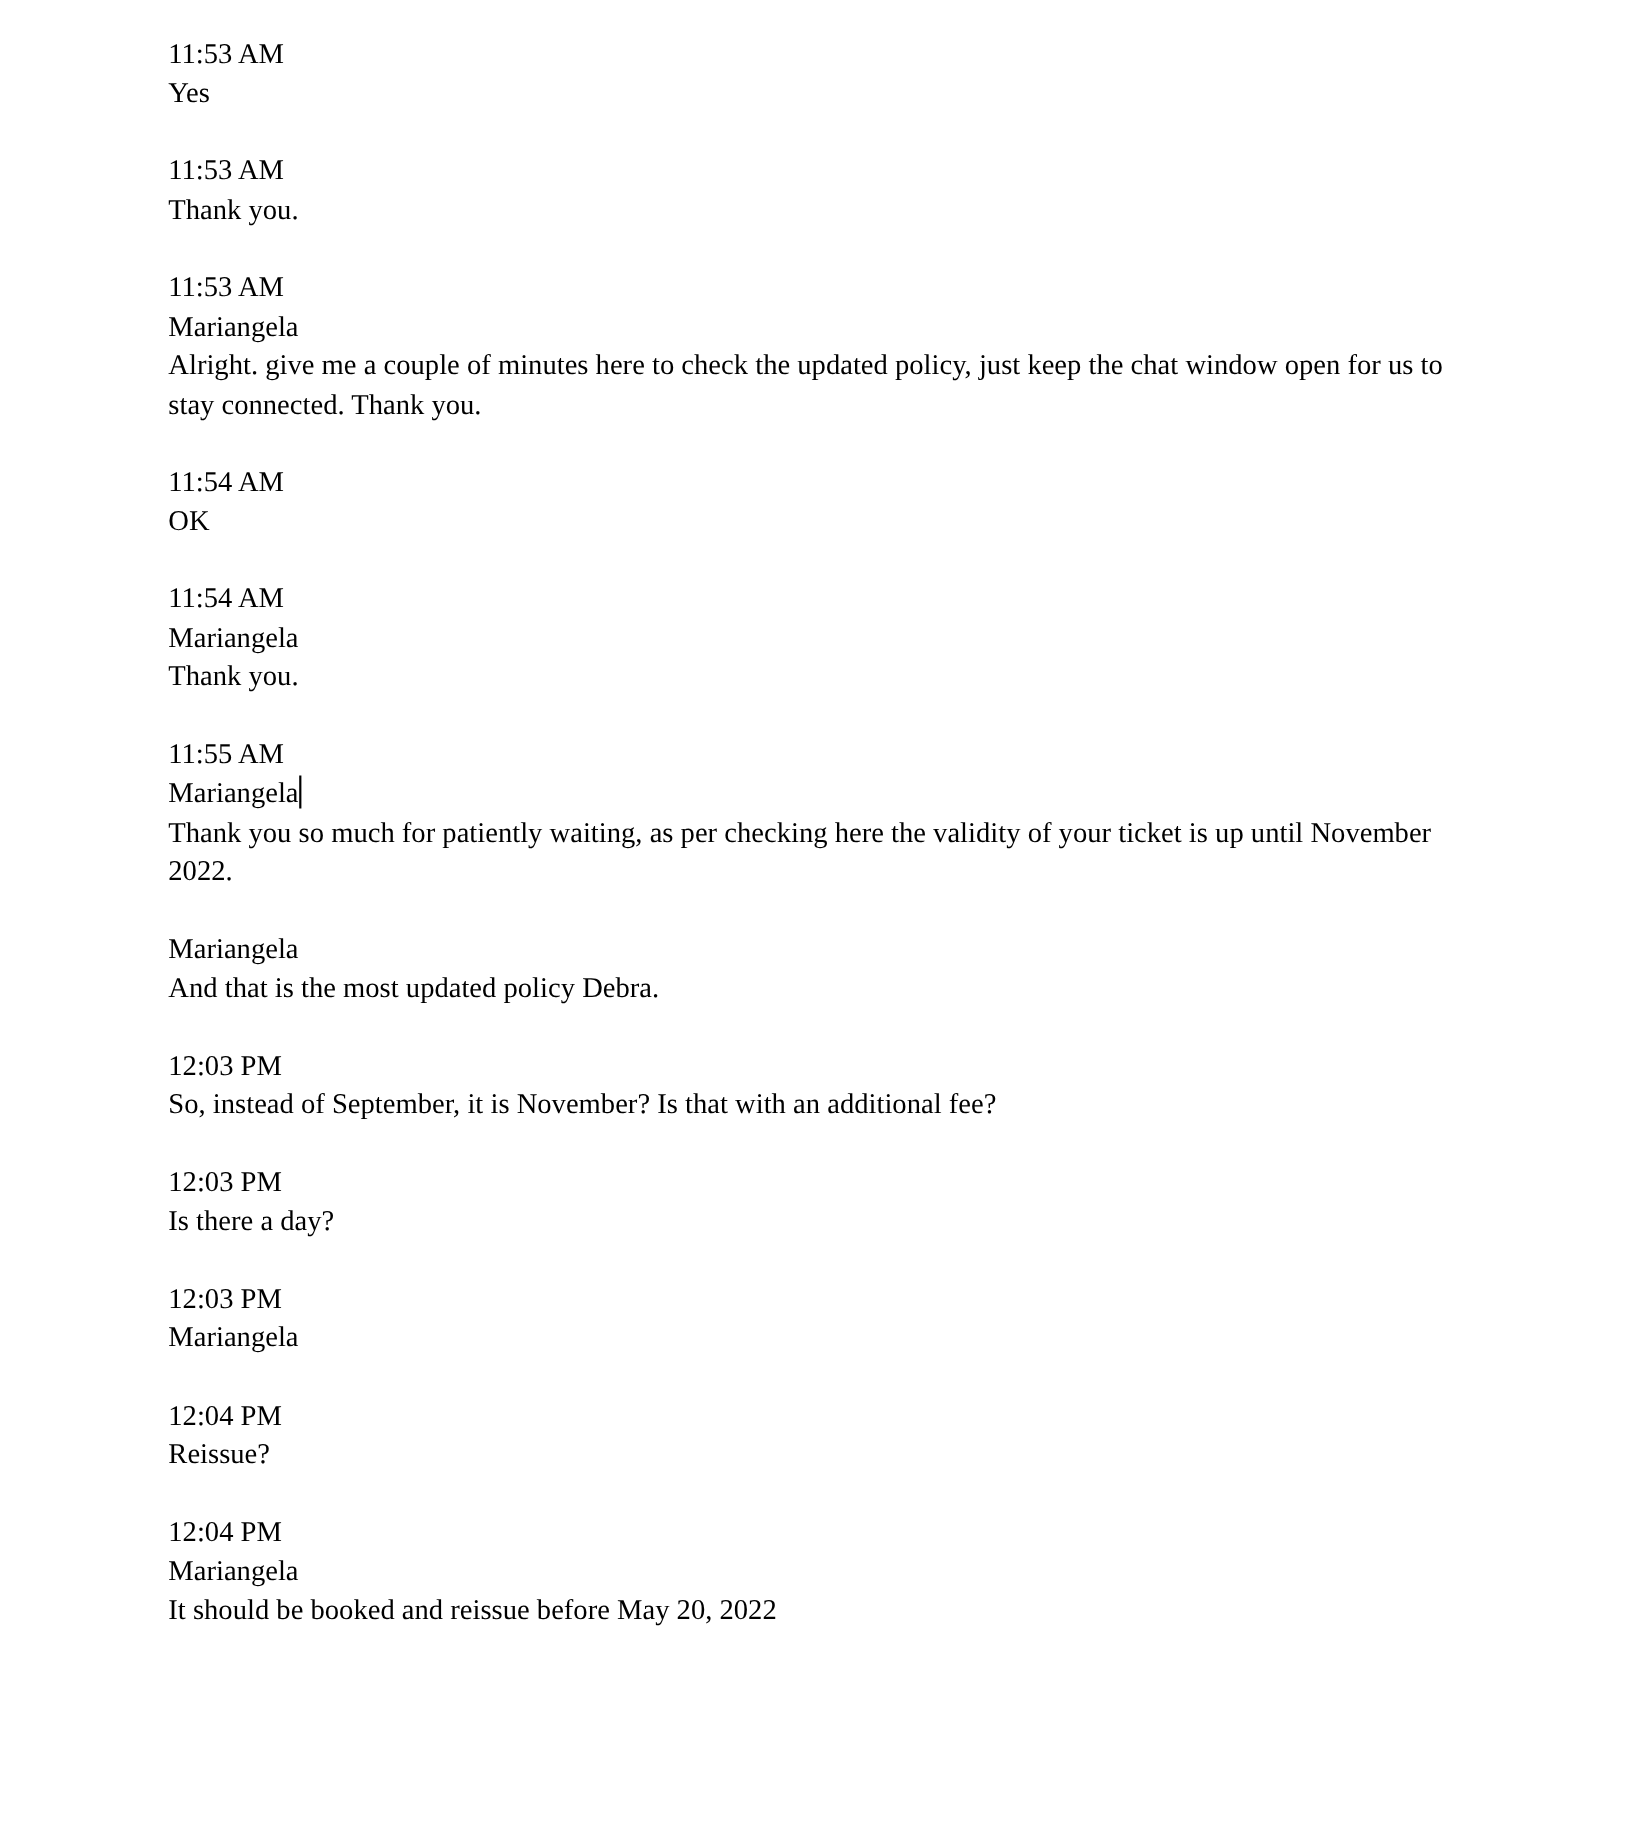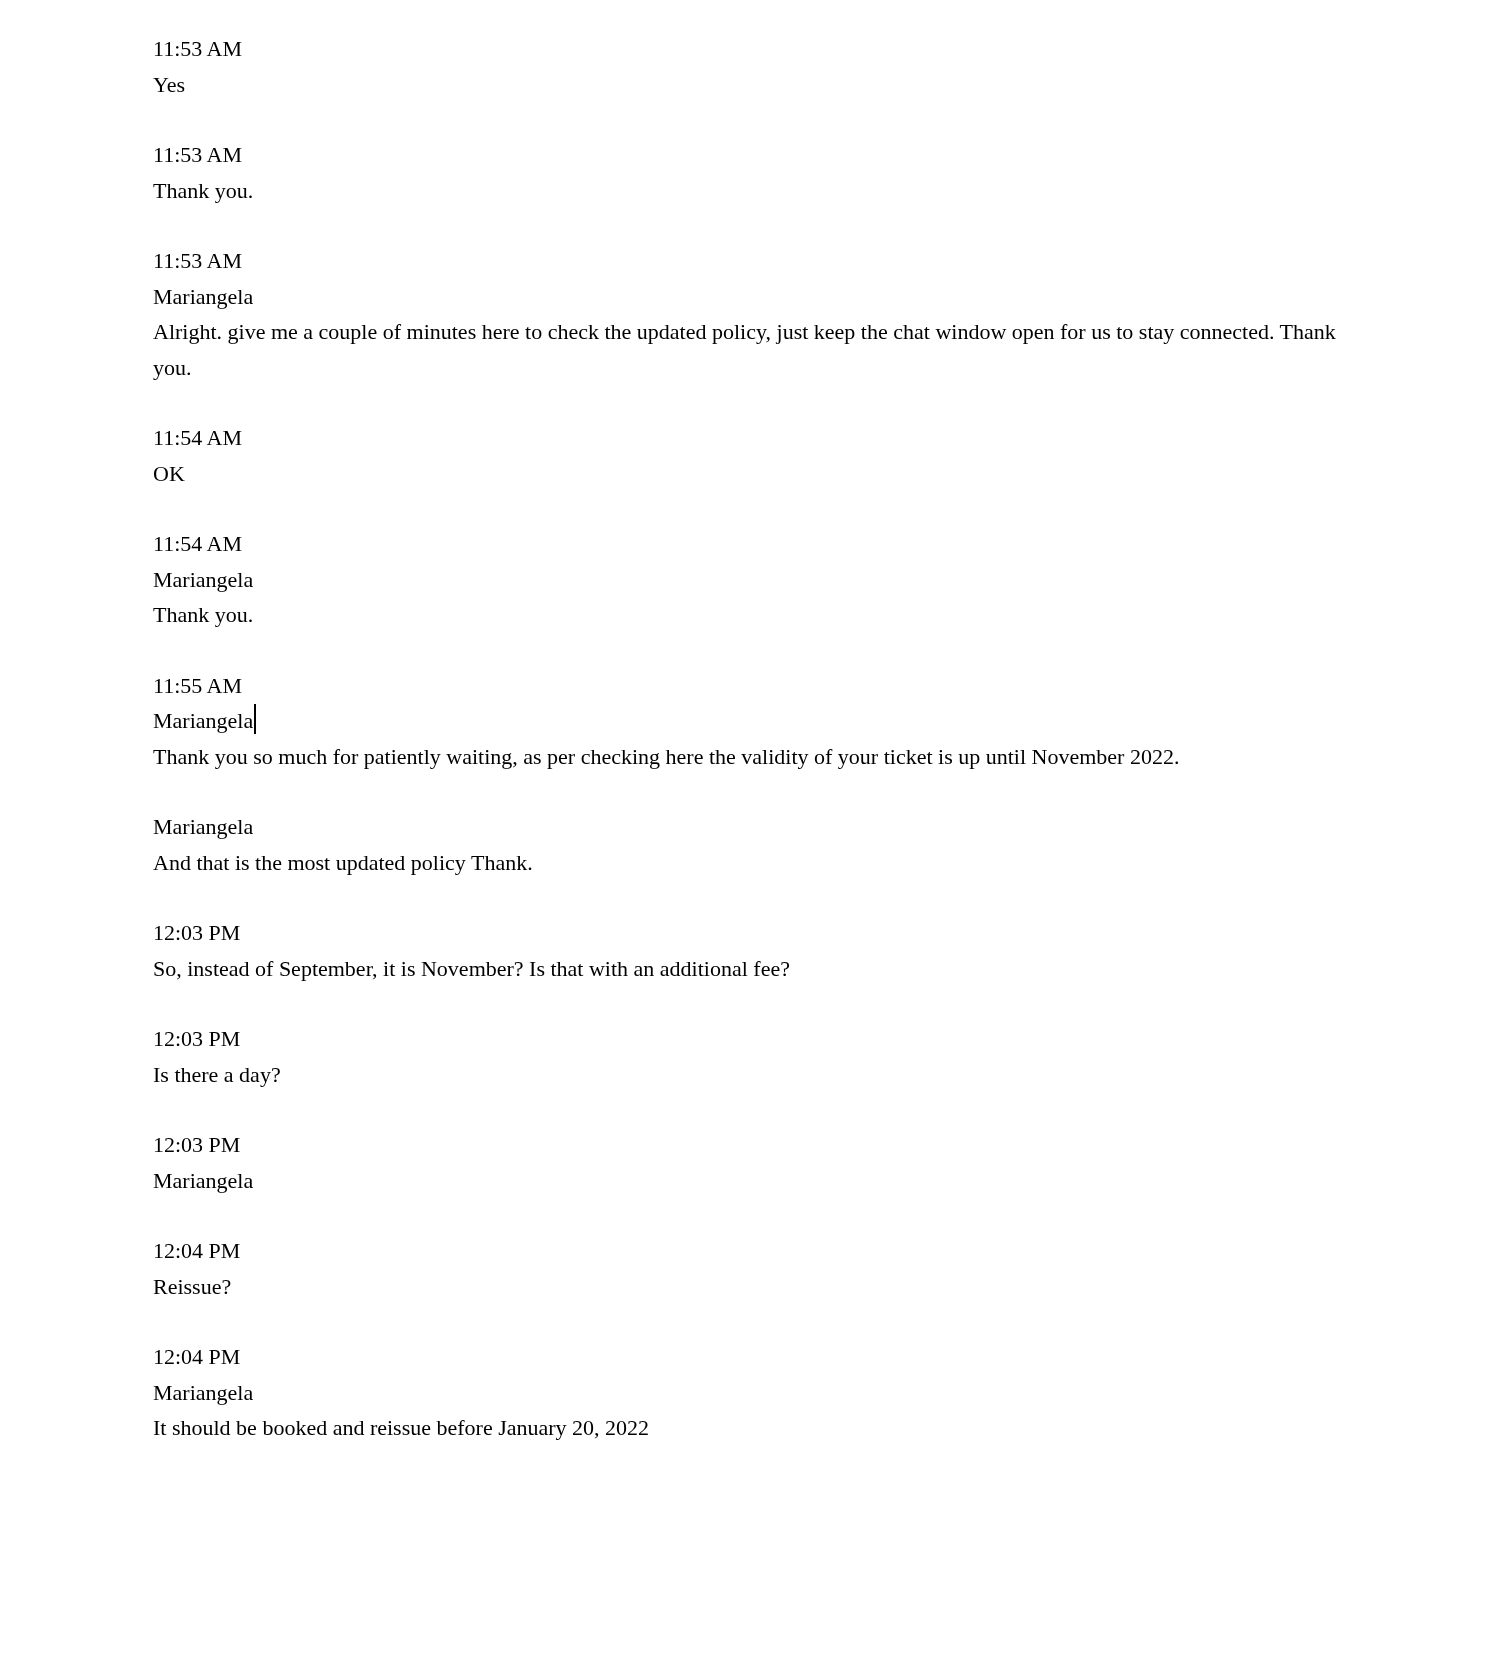--- a/index.html
+++ b/index.html
@@ -1,20 +1,20 @@
 <!DOCTYPE html>
 <html><head>
 <meta charset="utf-8">
 <style>
   html, body { margin:0; padding:0; background:#ffffff; }
   body { width:1486px; height:1670px; position:relative; overflow:hidden;
          font-family:"Liberation Serif", "DejaVu Serif", serif; color:#000; }
   .doc { position:absolute; left:153px; top:31px; width:1200px; }
   .entry { margin:0 0 35px 0; }
-  .line { font-size:22px; line-height:35.5px; white-space:normal; }
+  .line { font-size:26px; line-height:35.5px; white-space:normal; }
   .caret { display:inline-block; width:2px; height:30px; background:#000; vertical-align:-6px; margin-left:1px; }
 </style>
 </head>
 <body>
 
 <div class="doc">
 
   <div class="entry">
     <div class="line">11:53 AM</div>
     <div class="line">Yes</div>
@@ -43,21 +43,21 @@
   </div>
 
   <div class="entry">
     <div class="line">11:55 AM</div>
     <div class="line"><span>Mariangela</span><span class="caret"></span></div>
     <div class="line">Thank you so much for patiently waiting, as per checking here the validity of your ticket is up until November 2022.</div>
   </div>
 
   <div class="entry">
     <div class="line">Mariangela</div>
-    <div class="line">And that is the most updated policy Thank.</div>
+    <div class="line">And that is the most updated policy Debra.</div>
   </div>
 
   <div class="entry">
     <div class="line">12:03 PM</div>
     <div class="line">So, instead of September, it is November? Is that with an additional fee?</div>
   </div>
 
   <div class="entry">
     <div class="line">12:03 PM</div>
     <div class="line">Is there a day?</div>
@@ -69,16 +69,16 @@
   </div>
 
   <div class="entry">
     <div class="line">12:04 PM</div>
     <div class="line">Reissue?</div>
   </div>
 
   <div class="entry">
     <div class="line">12:04 PM</div>
     <div class="line">Mariangela</div>
-    <div class="line">It should be booked and reissue before January 20, 2022</div>
+    <div class="line">It should be booked and reissue before May 20, 2022</div>
   </div>
 
 </div>
 
 </body></html>

